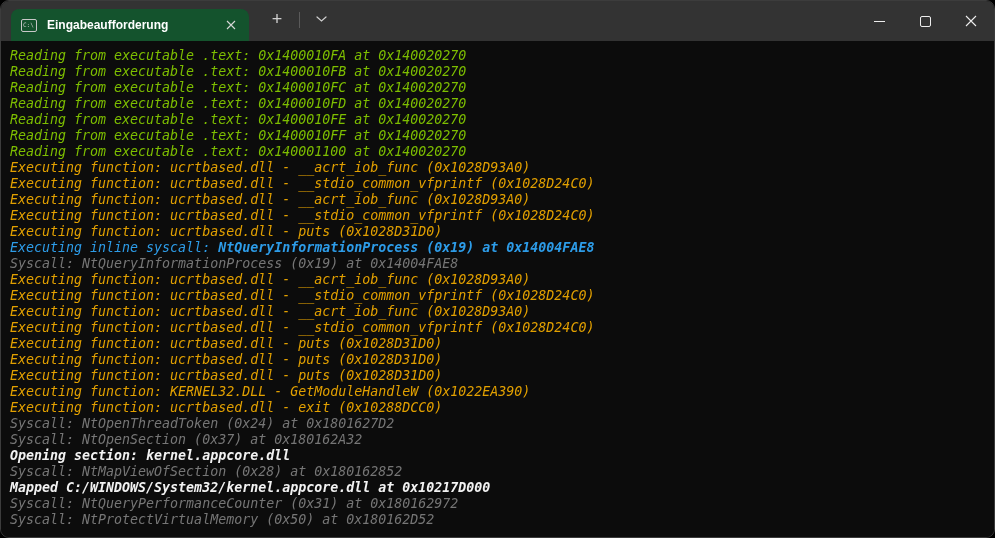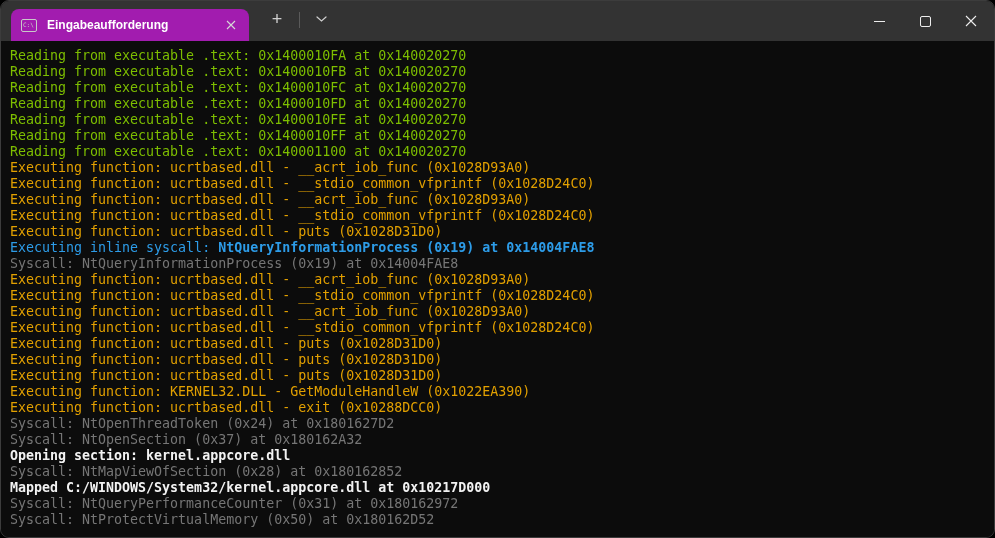--- a/index.html
+++ b/index.html
@@ -13,21 +13,21 @@
     font-family:"Liberation Sans",sans-serif;
   }
   
   .titlebar{
     height:40px;flex-shrink:0;
     background:#333333;
     display:flex;align-items:flex-end;
   }
   .tab{
     margin-left:10px;width:238px;height:32px;box-sizing:border-box;
-    background:#a21caf;border-radius:8px 8px 0 0;
+    background:#14532d;border-radius:8px 8px 0 0;
     display:flex;align-items:center;padding:0 6px 0 10px;
     cursor:default;
   }
   .cmd-icon{
     width:16px;height:13px;box-sizing:border-box;
     border:1px solid #c8c8c8;border-radius:2px;
     margin-right:10px;flex-shrink:0;
     font-family:"DejaVu Sans Mono",monospace;
     font-size:6px;line-height:6px;color:#c8c8c8;
     padding:2px 0 0 1px;overflow:hidden;
@@ -51,20 +51,21 @@
   .min-glyph{width:11px;height:1px;background:#ededed;}
   .max-glyph{width:9px;height:9px;border:1px solid #ededed;border-radius:2px;}
   
   .terminal{
     flex:1;background:#0c0c0c;
     padding:7px 0 0 9px;
     font-family:"DejaVu Sans Mono","Liberation Mono",monospace;
     font-size:13.3px;line-height:16px;
     white-space:pre;overflow:hidden;
     cursor:text;
+    font-style:italic;
   }
   .line{height:16px;}
   .bold{font-weight:bold;}
 </style>
 </head>
 <body>
 
 <div class="window">
 
   <div class="titlebar" style="background: rgb(51, 51, 51);">

